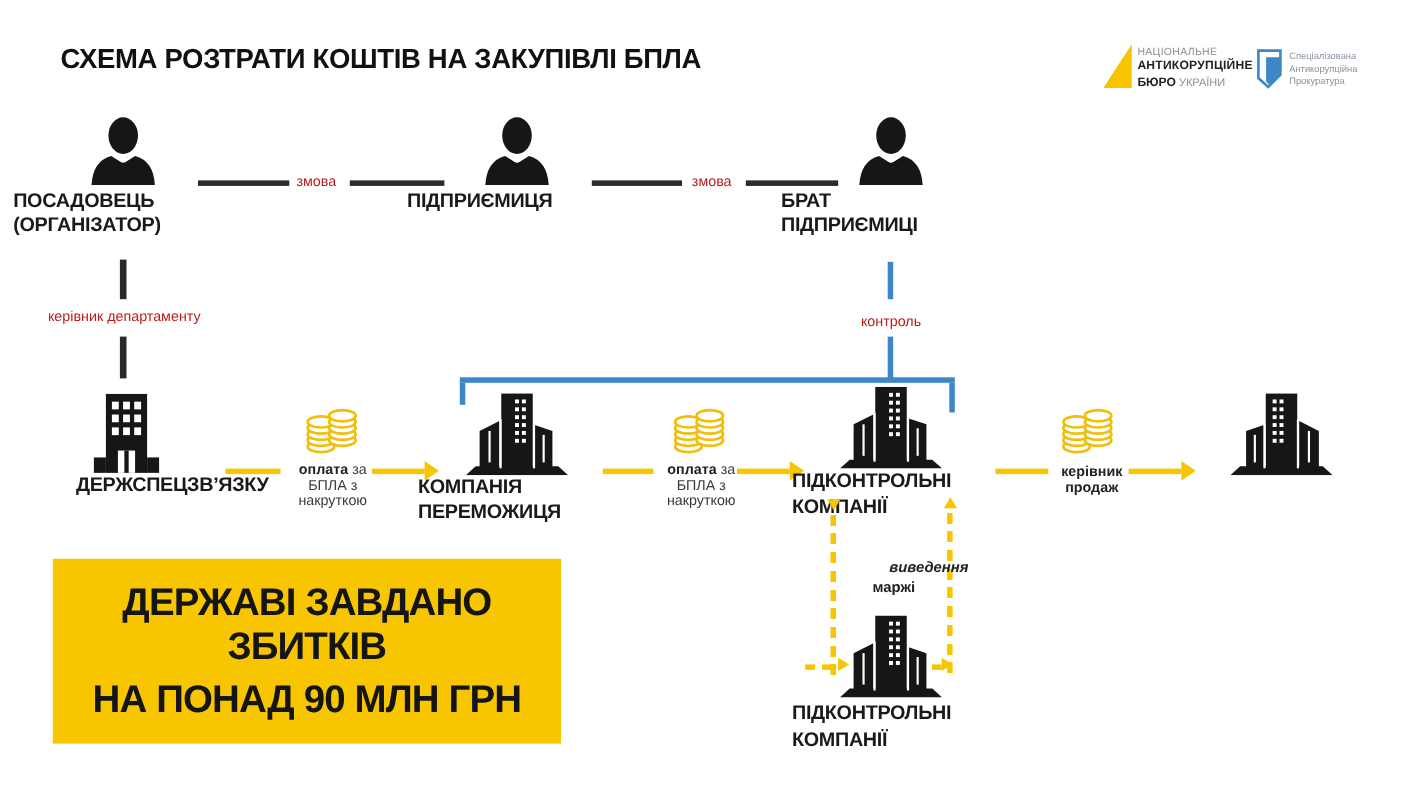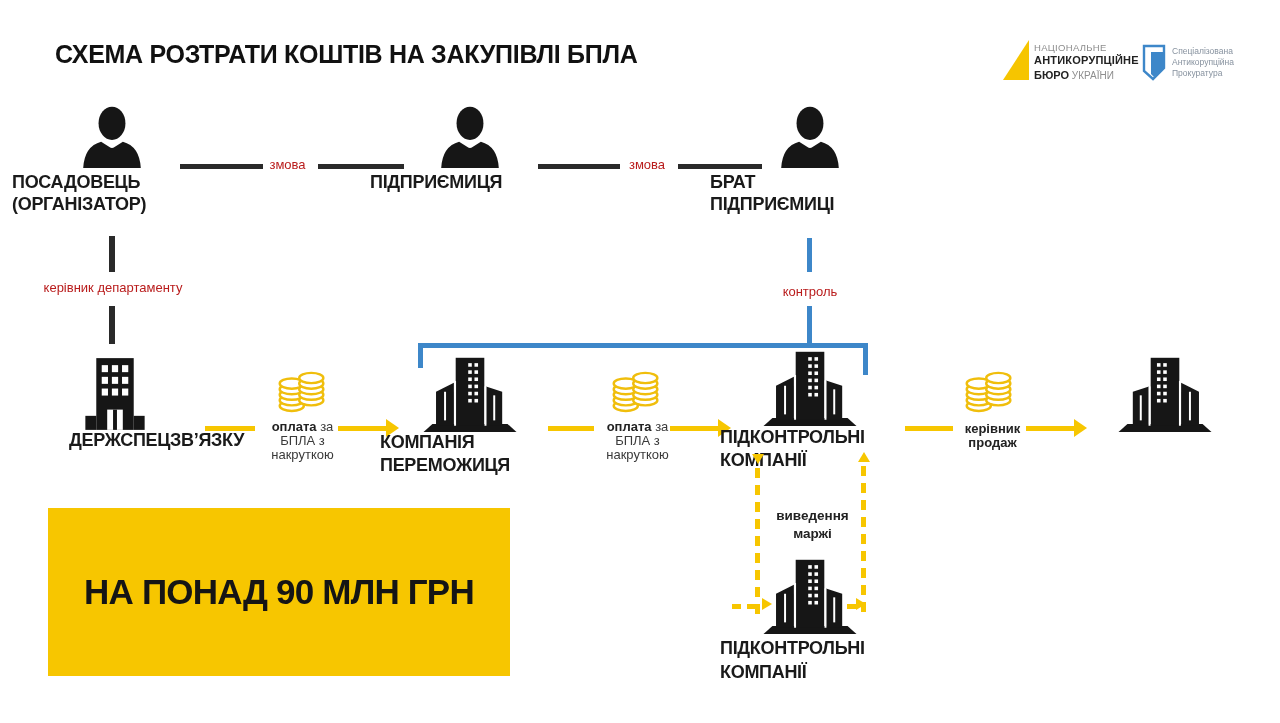--- a/index.html
+++ b/index.html
@@ -277,21 +277,21 @@
   </svg>
 
   <div class="abs yhead-down" style="left:752px;top:454px;"></div>
   <div class="abs ydash-v" style="left:755px;top:468px;height:150px;"></div>
   <div class="abs yhead-up" style="left:858px;top:452px;"></div>
   <div class="abs ydash-v" style="left:861px;top:466px;height:152px;"></div>
   <div class="abs ydash-h" style="left:732px;top:604px;width:30px;"></div>
   <div class="abs yhead-right" style="left:762px;top:598px;"></div>
   <div class="abs ydash-h" style="left:832px;top:604px;width:24px;"></div>
   <div class="abs yhead-right" style="left:856px;top:598px;"></div>
-  <div class="abs bold-small" style="left:740px;top:508px;width:145px;">виведення</div>
+  <div class="abs bold-small" style="left:772px;top:508px;width:145px;font-style:italic;">виведення</div>
   <div class="abs bold-small" style="left:740px;top:526px;width:145px;">маржі</div>
 
   <svg class="abs" style="left:754px;top:558px;" width="112" height="76" viewBox="0 0 120 85">
     <polygon points="8,85 18,76 102,76 112,85" fill="#161616"></polygon>
     <polygon points="22,78 22,40 42,30 42,78" fill="#161616"></polygon>
     <rect x="44" y="2" width="32" height="76" fill="#161616"></rect>
     <polygon points="78,78 78,34 96,40 96,78" fill="#161616"></polygon>
     <rect x="42.2" y="28" width="2.2" height="50" fill="#ffffff"></rect>
     <rect x="76.2" y="34" width="2.2" height="44" fill="#ffffff"></rect>
     <rect x="31" y="40" width="2.2" height="32" fill="#ffffff"></rect>
@@ -308,16 +308,17 @@
       <rect x="58" y="40" width="4" height="4"></rect>
         <rect x="65" y="40" width="4" height="4"></rect>
       <rect x="58" y="48" width="4" height="4"></rect>
         <rect x="65" y="48" width="4" height="4"></rect>
     </g>
   </svg>
   <div class="abs node-label" style="left:720px;top:638px;width:185px;">ПІДКОНТРОЛЬНІ</div>
   <div class="abs node-label" style="left:720px;top:662px;width:185px;">КОМПАНІЇ</div>
 
   <div class="abs banner" style="left:48px;top:508px;width:462px;height:168px;">
+    <div>ДЕРЖАВІ ЗАВДАНО ЗБИТКІВ</div>
     <div>НА ПОНАД 90 МЛН ГРН</div>
   </div>
 
 </div>
 
 </body></html>

